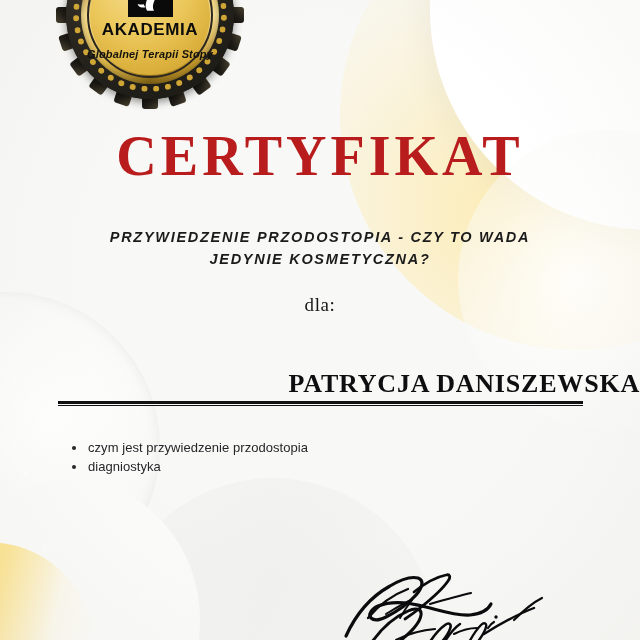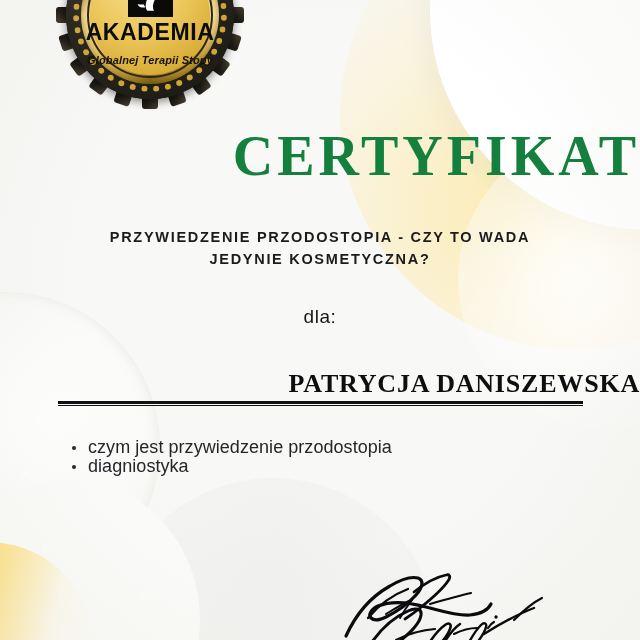--- a/index.html
+++ b/index.html
@@ -133,21 +133,21 @@
   .seal-logo-box {
     width:45px; height:44px;
     background:#0a0a0a;
     display:flex; align-items:center; justify-content:center;
   }
   .seal-logo-box svg { display:block; }
   .seal-title {
     margin-top:4px;
     font-family:"Liberation Sans", sans-serif;
     font-weight:bold;
-    font-size:23px;
+    font-size:17px;
     letter-spacing:0.6px;
     color:#0c0c0c;
     line-height:1;
   }
   .seal-sub {
     margin-top:11px;
     font-family:"Liberation Sans", sans-serif;
     font-weight:bold;
     font-size:11px;
     letter-spacing:0.15px;
@@ -158,46 +158,47 @@
   }
 
   
   #content {
     position:absolute; inset:0;
   }
 
   #main-title {
     position:absolute;
     left:0; right:0; top:128px;
-    text-align:right;
+    text-align:center;
     font-family:"Liberation Serif", serif;
     font-weight:bold;
     font-size:56px;
     letter-spacing:4px;
-    color:#15803d;
+    color:#b91c1c;
     line-height:1;
   }
 
   #subtitle {
     position:absolute;
     left:60px; right:60px; top:226px;
     text-align:center;
     font-family:"Liberation Sans", sans-serif;
     font-weight:bold;
+    font-style:italic;
     font-size:14.5px;
     letter-spacing:1.7px;
     color:#1b1b1b;
     line-height:1.55;
   }
 
   #for-label {
     position:absolute;
-    left:0; right:0; top:306px;
+    left:0; right:0; top:294px;
     text-align:center;
-    font-family:Liberation Sans, sans-serif;
+    font-family:Liberation Serif, serif;
     font-weight:normal;
     font-size:19px;
     letter-spacing:0.6px;
     color:#17171a;
   }
 
   #recipient-name {
     position:absolute;
     left:0; right:0; top:371px;
     text-align:right;
@@ -220,21 +221,21 @@
 
   #topics {
     position:absolute;
     left:70px; top:438px;
     list-style:none;
   }
   #topics li {
     position:relative;
     padding-left:18px;
     font-family:"Liberation Sans", sans-serif;
-    font-size:18px;
+    font-size:13px;
     color:#26262a;
     line-height:19px;
     letter-spacing:0.05px;
   }
   #topics li::before {
     content:"";
     position:absolute;
     left:2px; top:7.5px;
     width:4px; height:4px;
     border-radius:50%;

